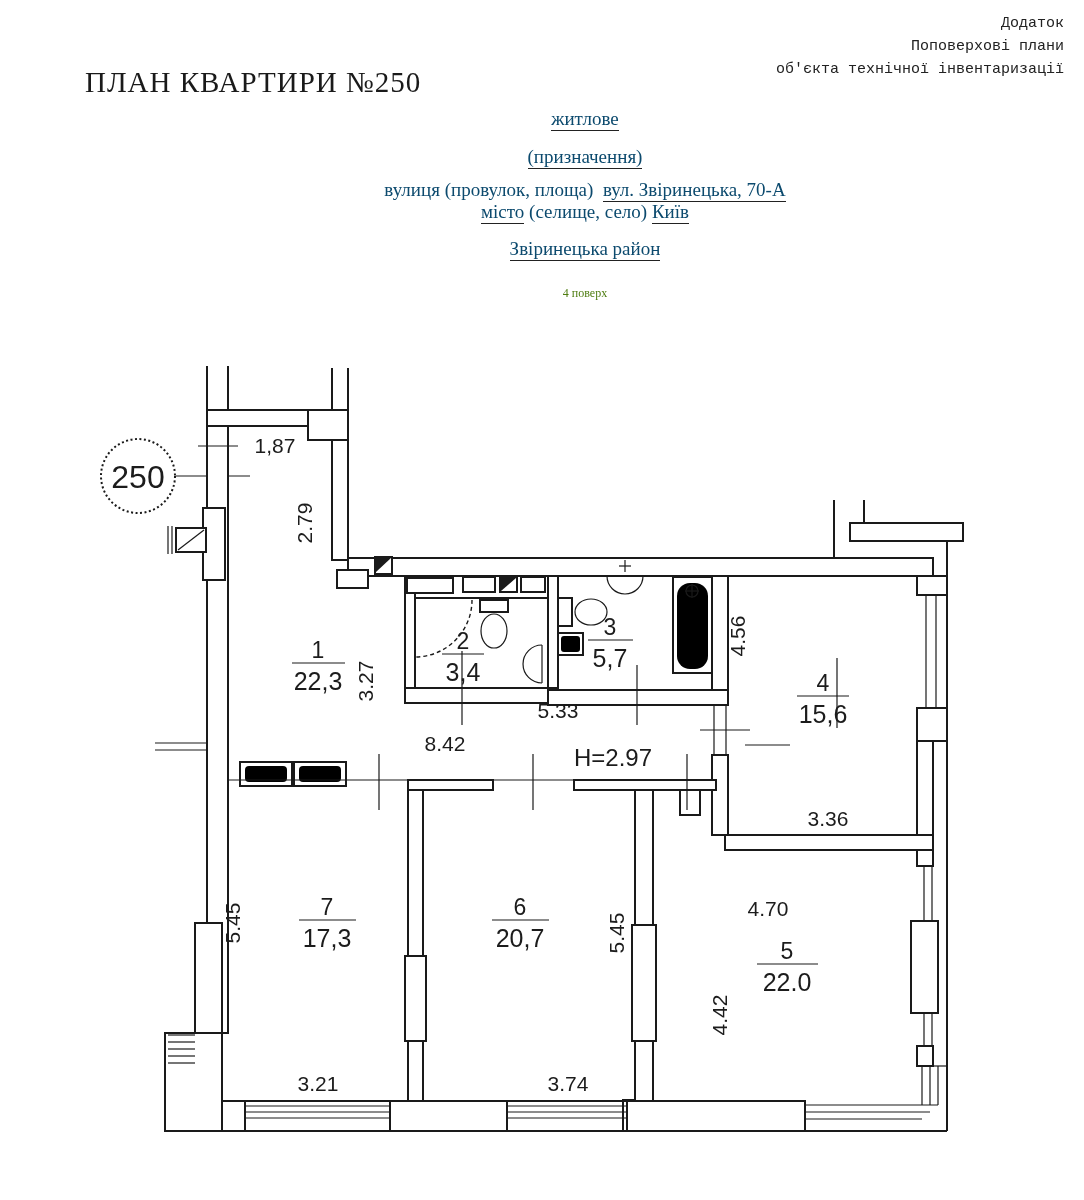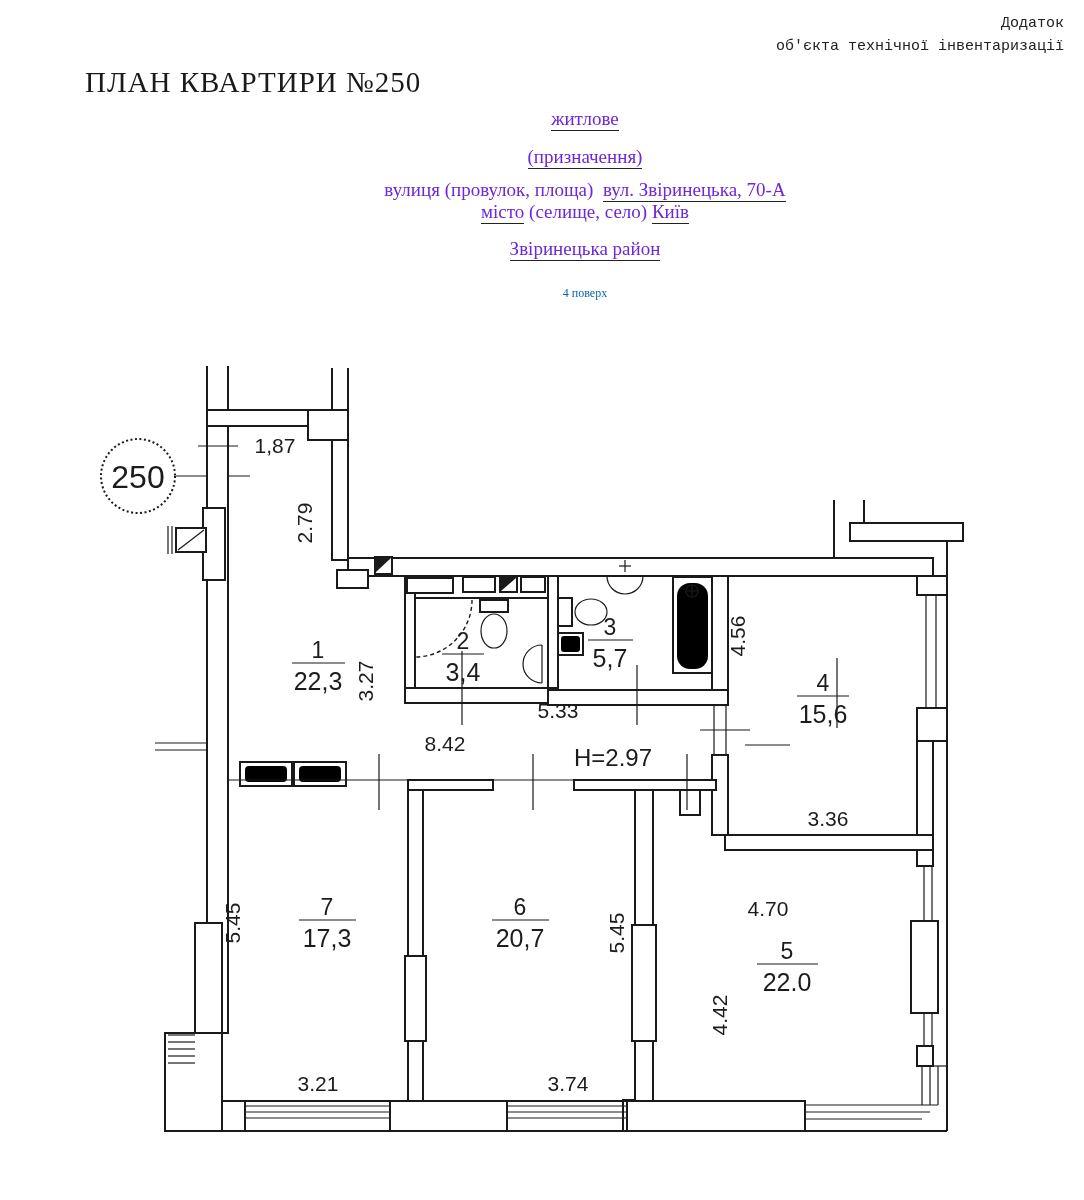--- a/index.html
+++ b/index.html
@@ -8,38 +8,39 @@
     font-family:"Liberation Serif", serif;color:#1c1c1c;overflow:hidden;
   }
   .corner{
     position:absolute;top:12px;right:20px;text-align:right;
     font-family:"Liberation Mono", monospace;font-size:15px;line-height:23px;color:#222;margin-left:16px;
   }
   .title{
     position:absolute;top:66px;left:85px;width:1000px;text-align:left;
     font-size:29px;letter-spacing:1px;color:#1a1a1a;
   }
-  .hline{position:absolute;left:85px;width:1000px;text-align:center;font-size:19px;color:#6d28d9;}
+  .hline{position:absolute;left:85px;width:1000px;text-align:center;font-size:19px;color:#0c4a6e;}
   .u{border-bottom:1.2px solid #222;padding-bottom:1px;}
-  .small-note{position:absolute;left:85px;width:1000px;text-align:center;font-size:12px;color:#0369a1;}
+  .small-note{position:absolute;left:85px;width:1000px;text-align:center;font-size:12px;color:#4d7c0f;}
   svg{position:absolute;left:100px;top:358px;}
   svg .w{fill:#ffffff;stroke:#1a1a1a;stroke-width:2px;}
   svg line, svg path, svg ellipse, svg circle{stroke:#1a1a1a;fill:none;stroke-width:2px;}
   svg .thin{stroke-width:1.2px;}
   svg .dash{stroke-dasharray:4,3;stroke-width:1.4px;}
   svg text{font-family:"Liberation Sans", sans-serif;fill:#1c1c1c;stroke:none;font-size:21px;text-anchor:middle;}
   svg text.num{font-size:23px;}
   svg text.area{font-size:25px;}
   svg text.badge{font-size:32px;}
 </style>
 </head>
 <body>
 
 <div class="corner">
   <div>Додаток</div>
+  <div>Поповерхові плани</div>
   <div>об'єкта технічної інвентаризації</div>
 </div>
 
 <div class="title">ПЛАН КВАРТИРИ №250</div>
 
 <div class="hline" style="top:108px;">
   <span class="u">житлове</span>
 </div>
 <div class="hline" style="top:146px;">
   <span class="u">(призначення)</span>

